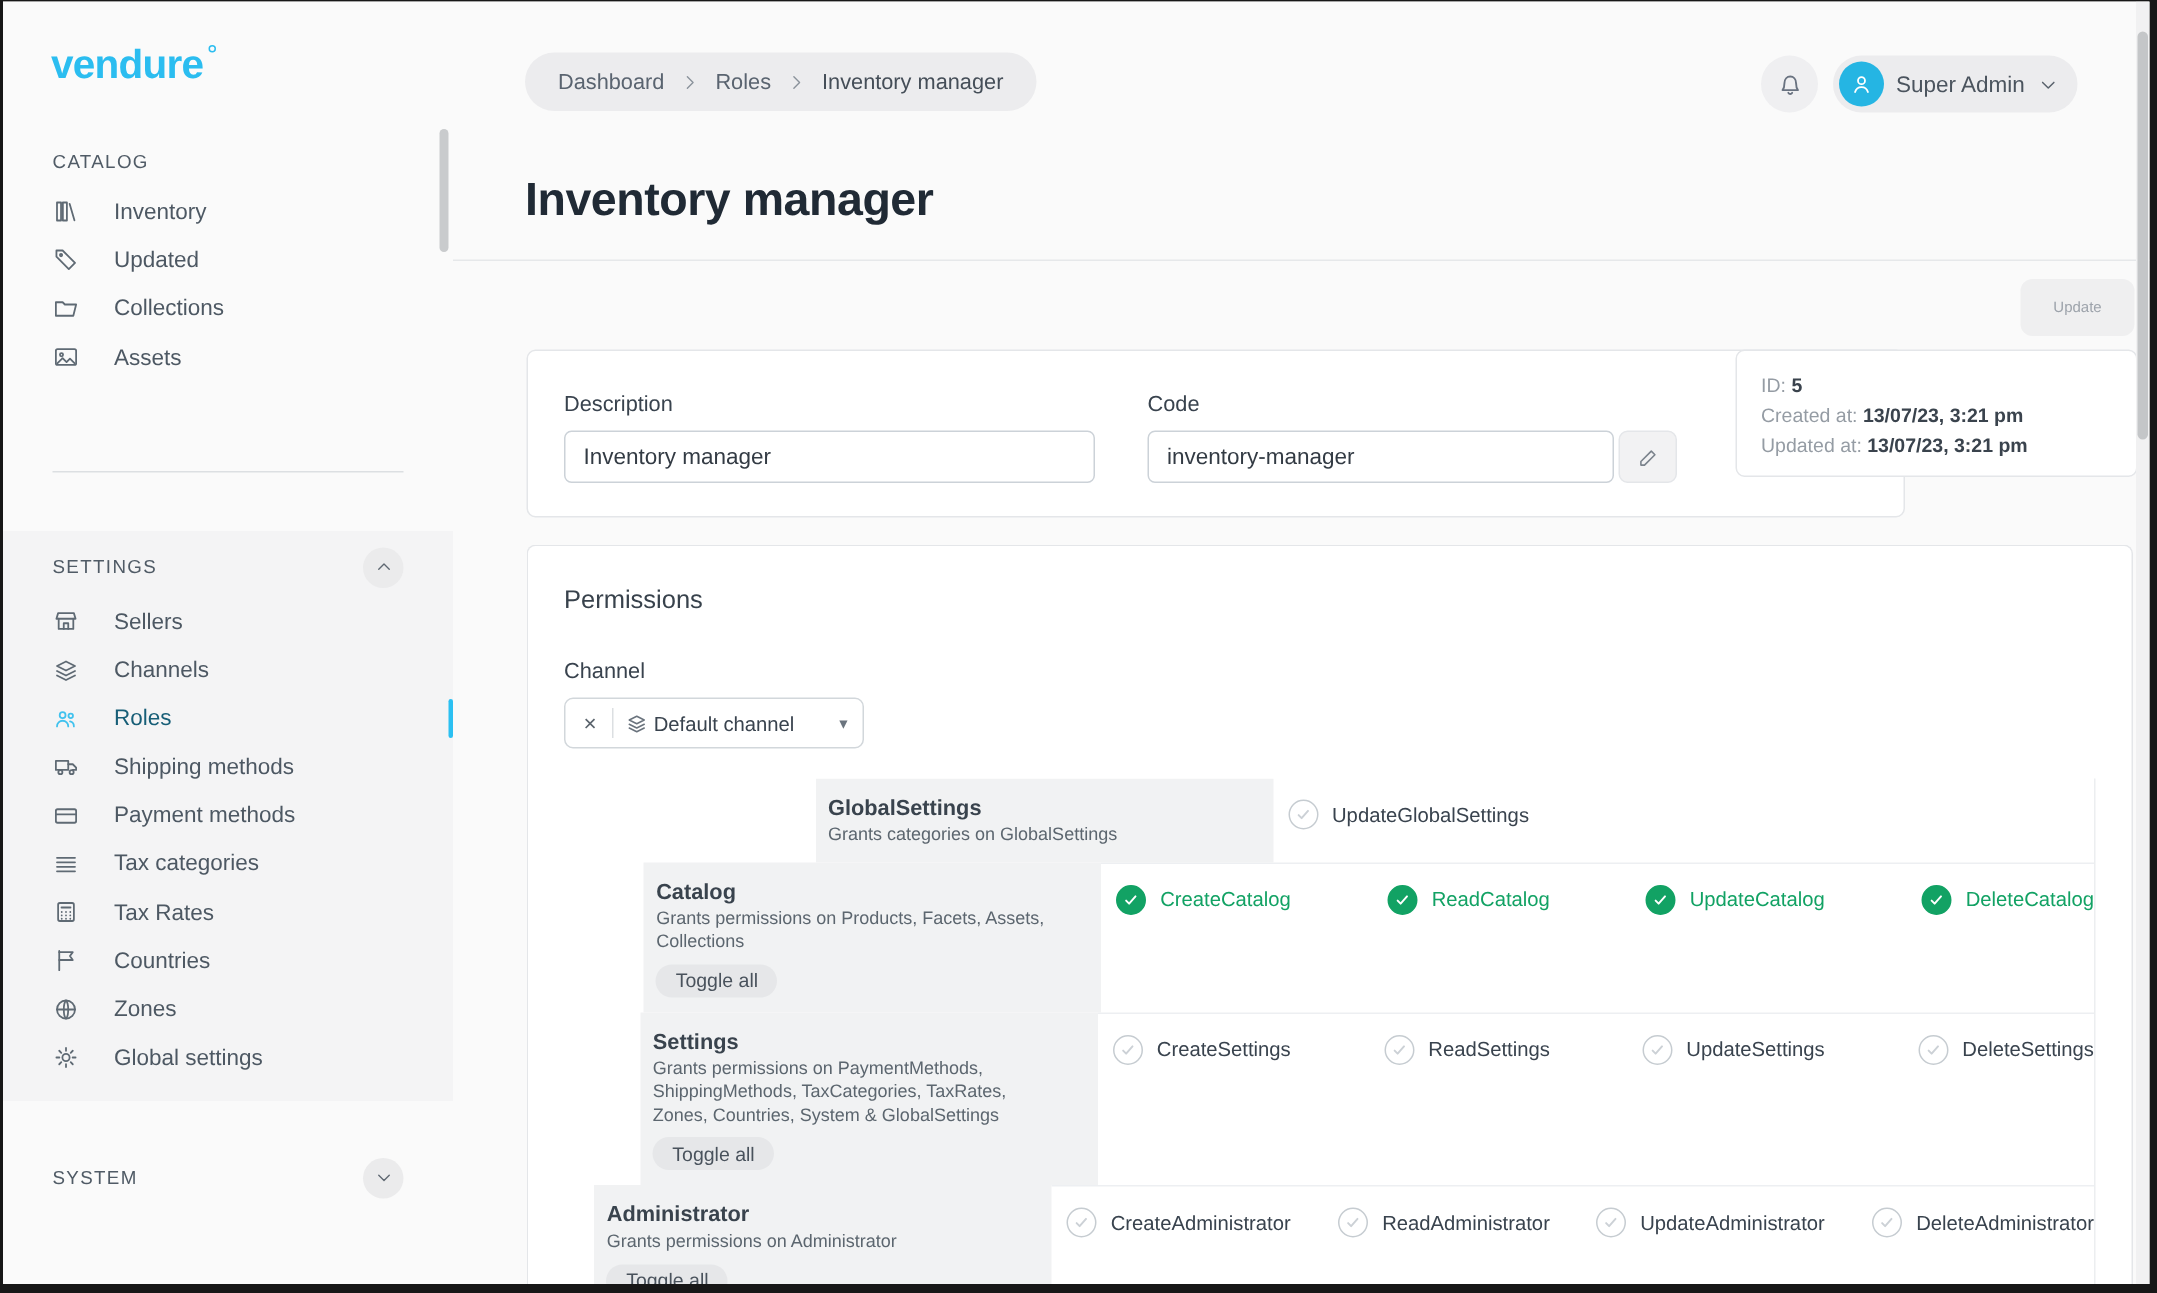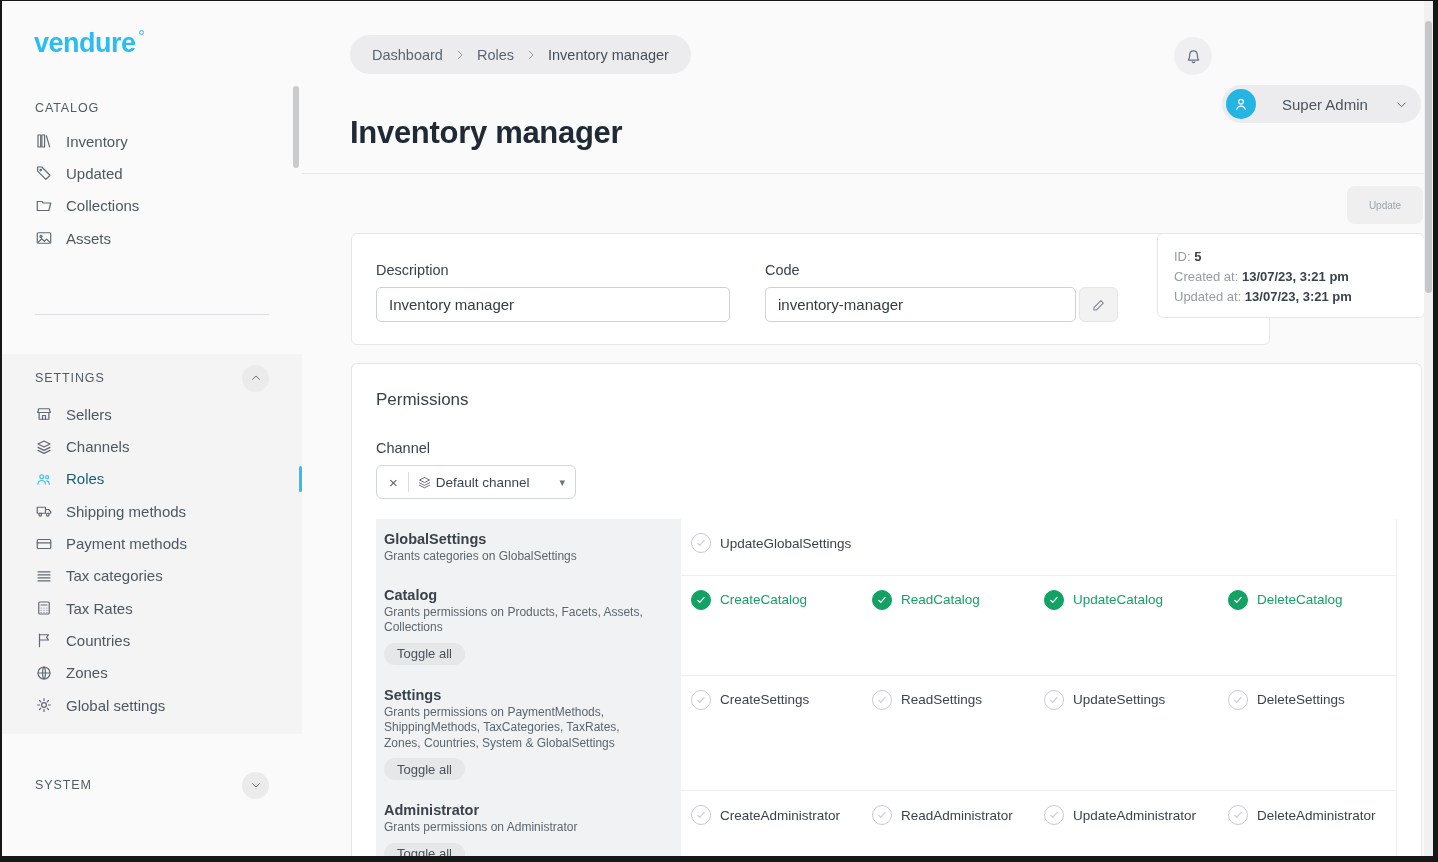--- a/index.html
+++ b/index.html
@@ -7,42 +7,42 @@
   .page { position:relative; width:1438px; height:862px; background:#171717; overflow:hidden; }
   .app { position:absolute; left:2px; top:1px; right:5px; bottom:6px; background:#fafafa; overflow:hidden; display:flex; }
 
   
   .sidebar { position:relative; width:300px; flex-shrink:0; background:#fafafa; overflow:hidden; }
   .logo-row { padding:27px 0 0 32px; height:62px; }
   .logo { font-size:27px; font-weight:700; color:#2bbdf0; letter-spacing:-0.5px; position:relative; display:inline-block; }
   .logo-mark { position:absolute; right:-8px; top:2px; width:5px; height:5px; border:1.6px solid #2bbdf0; border-radius:50%; }
   .section-label { font-size:12.5px; letter-spacing:0.9px; color:#505b66; font-weight:500; }
   .catalog-label { margin:38px 0 10px 33px; }
-  .nav-item { position:relative; display:flex; align-items:center; gap:13px; height:32.3px; padding-left:33px; font-size:15px; color:#4d5863; cursor:pointer; }
+  .nav-item { position:relative; display:flex; align-items:center; gap:23px; height:32.3px; padding-left:33px; font-size:15px; color:#4d5863; cursor:pointer; }
   .nav-item .icon { width:18px; height:18px; color:#5f6a74; flex-shrink:0; }
   .nav-item.active { color:#175e77; }
   .nav-item.active .icon { color:#41c2ee; }
   .active-bar { position:absolute; right:0; top:3px; width:3px; height:26px; background:#2bc0f2; border-radius:2px; }
   .side-hr { border:none; border-top:1px solid #dcdfe2; margin:60px 33px 0 33px; }
   .settings-block { margin-top:39px; background:#f4f4f5; padding:9px 0 13px 0; }
   .block-header { display:flex; align-items:center; justify-content:space-between; padding:0 33px; height:30px; margin-bottom:5px; }
   .chev-btn { width:27px; height:27px; border-radius:50%; background:#ebebec; border:none; display:flex; align-items:center; justify-content:center; color:#5f6872; cursor:pointer; }
   .chev-btn .icon { width:14px; height:14px; }
   .system-row { margin-top:36px; }
   .side-thumb { position:absolute; right:3px; top:85px; width:6px; height:82px; border-radius:3px; background:#c9cbcd; }
 
   
   .main { position:relative; flex:1; background:#fafafa; overflow:hidden; }
   .breadcrumb { position:absolute; left:48px; top:34px; height:39px; border-radius:20px; background:#ececee; display:flex; align-items:center; padding:16px 22px; gap:10px; }
   .crumb { font-size:14.5px; color:#5a6470; cursor:pointer; }
   .crumb.current { color:#454e58; }
   .crumb-sep { width:14px; height:14px; color:#8a929b; }
   .bell-btn { position:absolute; left:872px; top:36px; width:38px; height:38px; border-radius:50%; background:#efeff1; border:none; display:flex; align-items:center; justify-content:center; color:#697280; cursor:pointer; }
   .bell-btn .icon { width:19px; height:19px; }
-  .user-pill { position:absolute; left:920px; top:36px; height:38px; border-radius:19px; background:#ececee; display:flex; align-items:center; padding:0 12px 0 4px; gap:26px; cursor:pointer;margin-top:48px; }
+  .user-pill { position:absolute; left:920px; top:36px; height:38px; border-radius:19px; background:#ececee; display:flex; align-items:center; padding:0 12px 0 4px; gap:8px; cursor:pointer; }
   .avatar { width:30px; height:30px; border-radius:50%; background:#25b5e3; color:#ffffff; display:flex; align-items:center; justify-content:center; }
   .avatar .icon { width:18px; height:18px; }
   .user-name { font-size:15px; color:#4b545e; }
   .user-pill .chev { width:15px; height:15px; color:#5a636d; }
   .page-title { position:absolute; left:48px; top:114px; font-size:31px; font-weight:700; color:#202a35; letter-spacing:-0.3px; }
   .header-divider { position:absolute; left:0; right:0; top:172px; height:1px; background:#e6e8ea; }
   .update-btn { position:absolute; left:1045px; top:185px; width:76px; height:38px; background:#efeff0; color:#9da3ab; font-size:10px; border:none; border-radius:8px; cursor:default; }
 
   .card { position:absolute; background:#ffffff; border:1px solid #e4e6e9; border-radius:6px; }
   .form-card { left:49px; top:232px; width:919px; height:112px; }
@@ -63,21 +63,21 @@
   .perm-card { left:49px; top:362px; width:1071px; height:494px; border-bottom:none; border-bottom-left-radius:0; border-bottom-right-radius:0; }
   .perm-title { position:absolute; left:24px; top:26px; font-size:17px; font-weight:500; color:#38424c; }
   .channel-label { position:absolute; left:24px; top:76px; font-size:14.5px; color:#39434e; }
   .channel-select { position:absolute; left:24px; top:101px; width:200px; height:34px; border:1px solid #d2d7db; border-radius:6px; background:#fff; display:flex; align-items:center; padding:0 10px; cursor:pointer; }
   .chip-x { font-size:15px; color:#5b646d; line-height:1; padding:0 2px; cursor:pointer; }
   .chip-div { width:1px; height:20px; background:#dcdfe2; margin:0 8px 0 8px; }
   .channel-select .layers { width:15px; height:15px; color:#6a737d; margin-right:4px; }
   .channel-value { font-size:13.5px; color:#39434e; }
   .channel-select .caret { margin-left:auto; color:#6b747e; font-size:11px; }
 
-  .perm-table { position:absolute; left:24px; top:155px; right:24px; bottom:0; display:flex; flex-direction:column; overflow:hidden; border-right:1px solid #eceef0; }
+  .perm-table { position:absolute; left:24px; top:155px; right:24px; bottom:0; display:flex; flex-direction:column; overflow:hidden; border-right:1px solid #eceef0;align-items:flex-end; }
   .perm-row { display:flex; }
   .perm-left { width:305px; flex-shrink:0; background:#f1f2f3; padding:12px 14px 10px 8px; }
   .perm-left h4 { font-size:14.5px; font-weight:700; color:#39434d; margin-bottom:2px; }
   .perm-left p { font-size:12px; line-height:15.5px; color:#5c666f; max-width:272px; }
   .toggle-all { margin-top:7px; height:22px; padding:0 13px; border:none; border-radius:11px; background:#e6e7e9; color:#49525c; font-size:13px; font-family:inherit; cursor:pointer; }
   .perm-right { flex:1; padding:14px 0 0 10px; display:grid; grid-template-columns:181px 172px 184px auto; align-content:start; }
   .perm-row + .perm-row .perm-right { border-top:1px solid #edeff2; }
   .perm-item { display:flex; align-items:center; gap:9px; cursor:pointer; }
   .perm-circle { width:20px; height:20px; border-radius:50%; border:1.5px solid #c6ccd1; color:#ccd1d6; display:flex; align-items:center; justify-content:center; flex-shrink:0; }
   .perm-circle .icon { width:12px; height:12px; }

